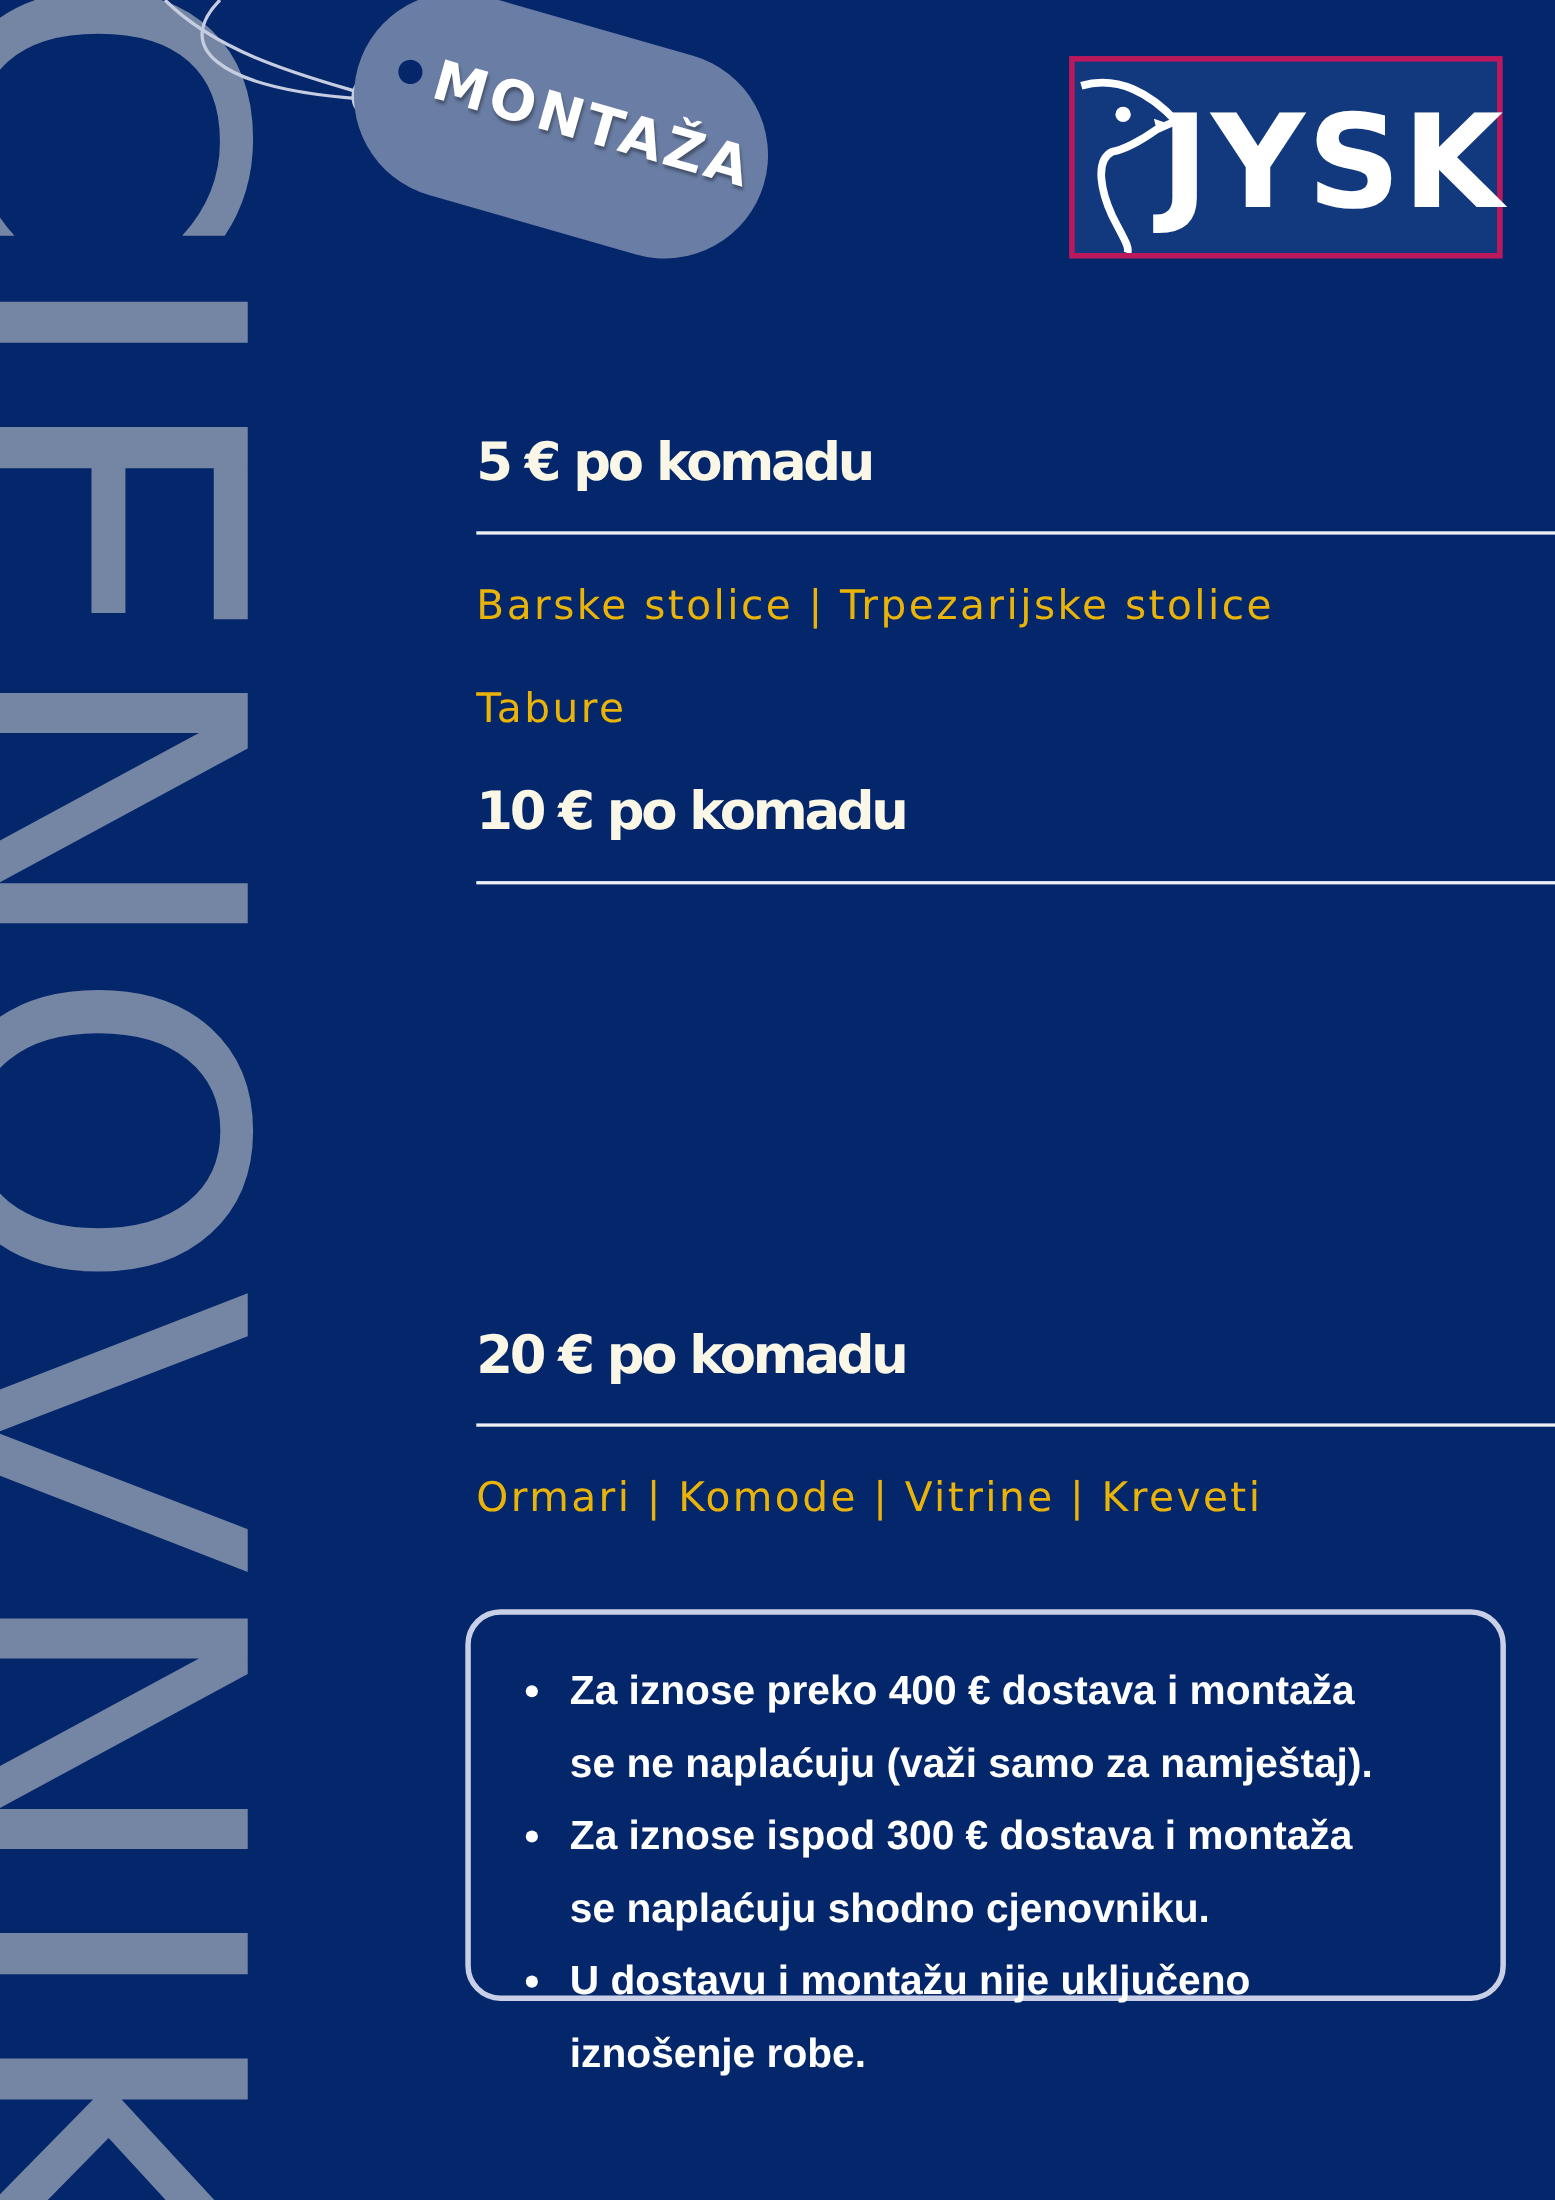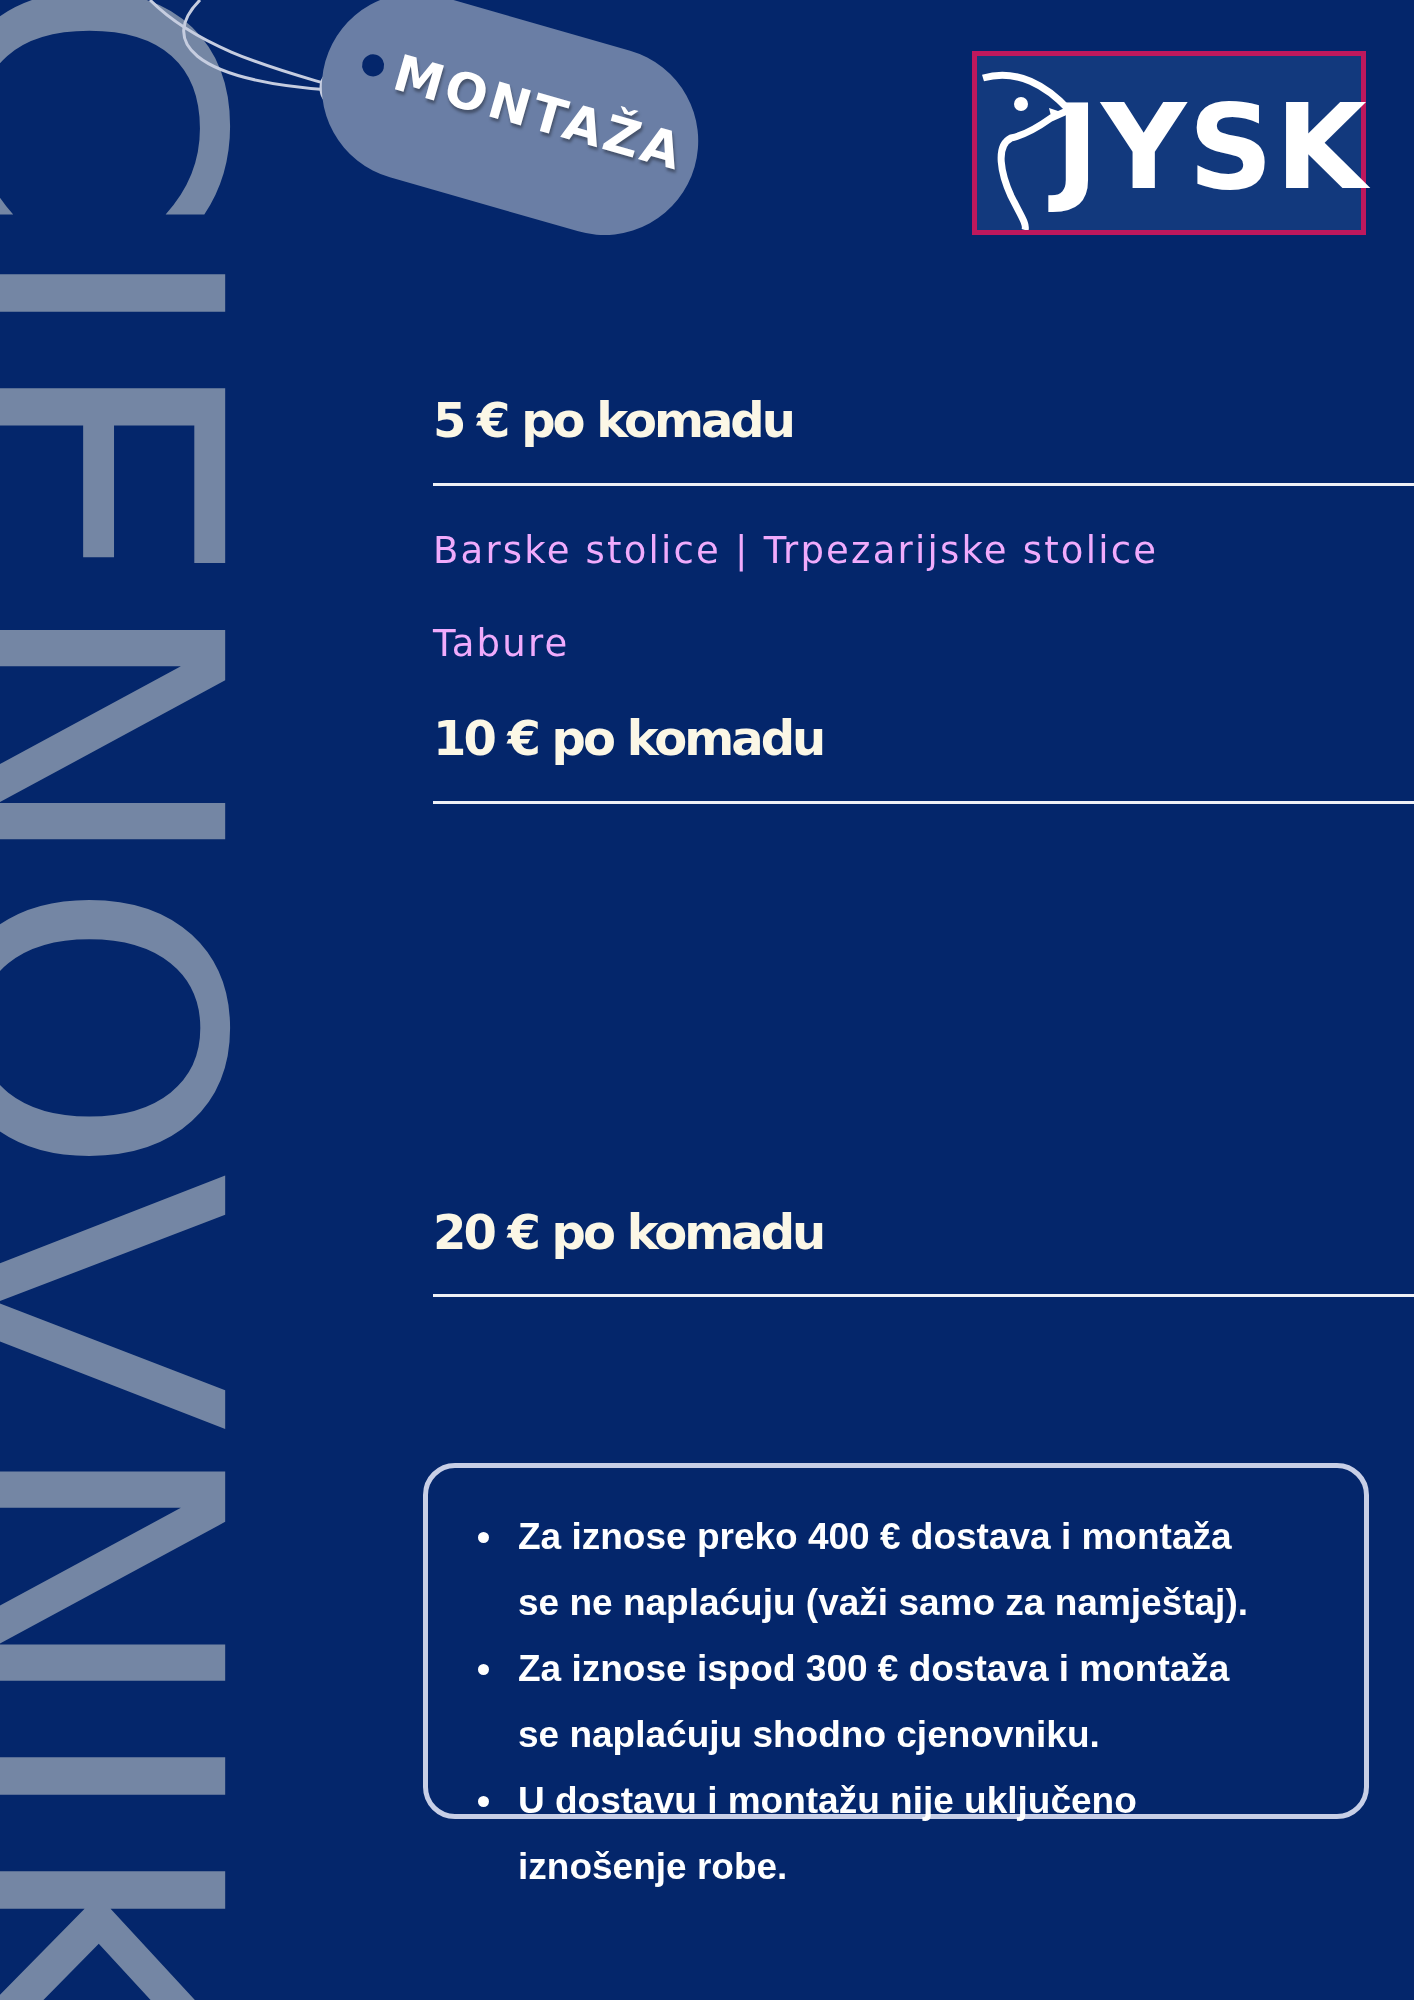--- a/index.html
+++ b/index.html
@@ -85,21 +85,21 @@
   }
   .section .divider {
     height: 3px; background: #eef0f6;
     margin-top: 0;
   }
   .section .items { margin-top: 0; }
   .section .items div {
     font-family: "DejaVu Sans", sans-serif;
     font-size: 37px;
     letter-spacing: 2.2px;
-    color: #f0abfc;
+    color: #eab308;
     line-height: 57px;
     white-space: nowrap;
     margin-top: 36px;
   }
   .info-box {
     position: absolute;
     left: 423px; top: 1463px;
     width: 946px; height: 356px;
     box-sizing: border-box;
     border: 5px solid #c8cfe7;
@@ -162,20 +162,23 @@
 </div>
 
 <div class="section" style="top:708px;">
   <h2>10 € po komadu</h2>
   <div class="divider" style="margin-top:33px;"></div>
 </div>
 
 <div class="section" style="top:1202px;">
   <h2>20 € po komadu</h2>
   <div class="divider" style="margin-top:32px;"></div>
+  <div class="items" style="margin-top:8px;">
+    <div>Ormari | Komode | Vitrine | Kreveti</div>
+  </div>
 </div>
 
 <div class="info-box">
   <ul>
     <li>
       <span class="bullet"></span>
       <span>Za iznose preko 400 € dostava i montaža</span><br>
       <span>se ne naplaćuju (važi samo za namještaj).</span>
     </li>
     <li>

